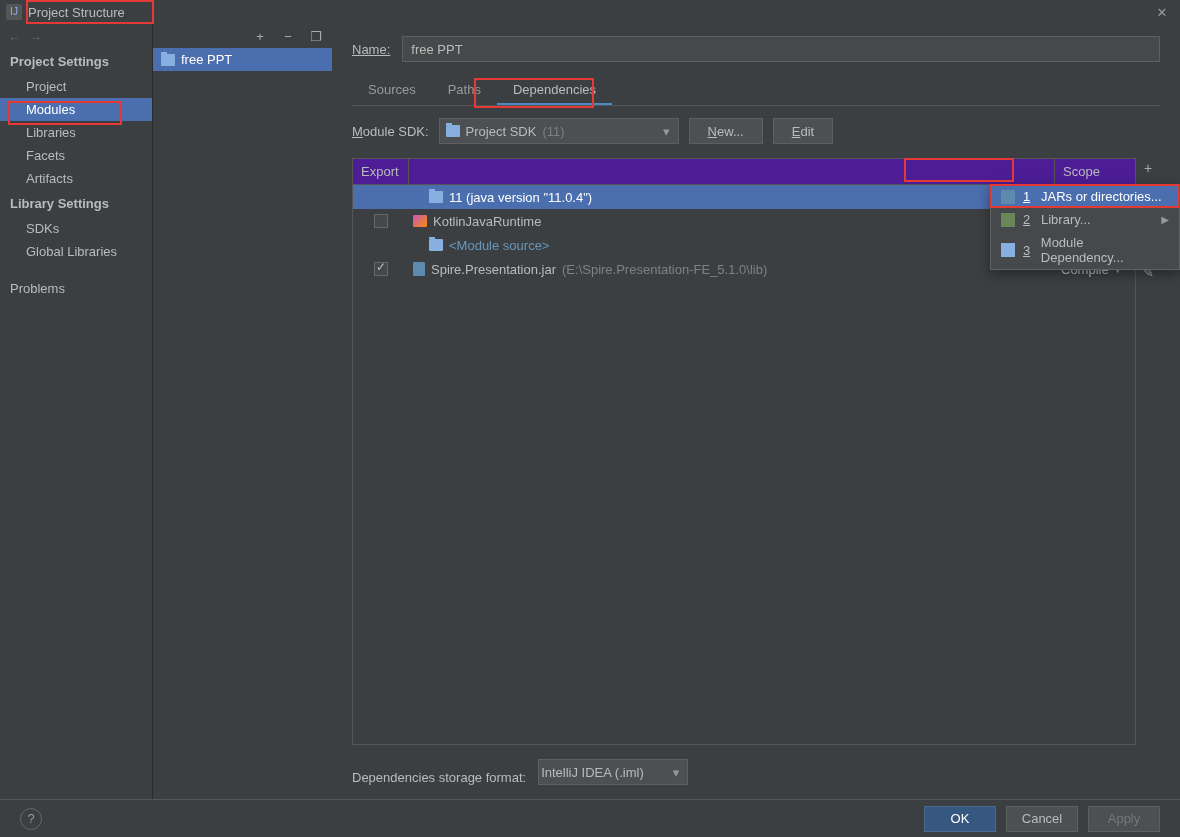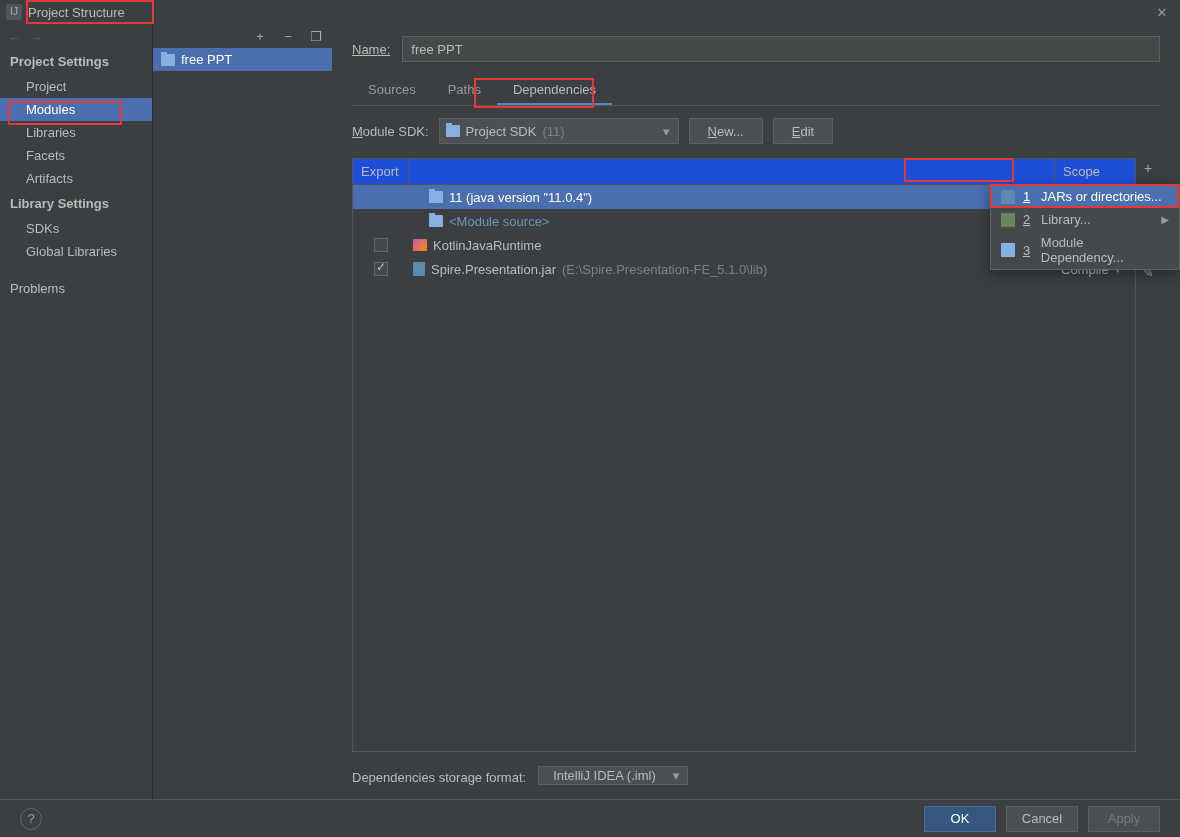--- a/index.html
+++ b/index.html
@@ -28,42 +28,42 @@
 .tabs { display:flex; gap:0; border-bottom:1px solid #555; margin-bottom:12px; }
 .tab { padding:6px 16px; color:#999; cursor:pointer; border-bottom:2px solid transparent; }
 .tab.active { color:#bbb; border-bottom:2px solid #4a88c7; }
 .sdk-row { display:flex; align-items:center; gap:10px; margin-bottom:14px; }
 .sdk-label { color:#bbb; }
 .sdk-select { background:#4c5052; border:1px solid #5e6060; color:#bbb; padding:3px 26px 3px 6px; height:26px; min-width:240px; display:flex; align-items:center; gap:6px; position:relative; }
 .sdk-select::after { content:"▾"; position:absolute; right:8px; color:#999; }
 .btn { background:#4c5052; border:1px solid #5e6060; color:#bbb; padding:4px 18px; height:26px; cursor:pointer; display:flex; align-items:center; }
 .deps { flex:1; display:flex; }
 .deps-table { flex:1; border:1px solid #555; position:relative; background:#3c3f41; }
-.deps-header { display:flex; background:#1d4ed8; border-bottom:1px solid #555; }
+.deps-header { display:flex; background:#4c1d95; border-bottom:1px solid #555; }
 .deps-header > div { padding:5px 8px; color:#bbb; }
 .col-export { width:56px; border-right:1px solid #555; }
 .col-lib { flex:1; border-right:1px solid #555; }
 .col-scope { width:80px; }
 .deps-body { }
 .dep-row { display:flex; align-items:center; height:24px; }
 .dep-row.sel { background:#4b6eaf; color:#fff; }
 .dep-export { width:56px; display:flex; justify-content:center; }
 .chk { width:14px; height:14px; border:1px solid #666; background:#43494a; display:inline-block; cursor:pointer; position:relative; }
 .chk.checked::after { content:"✓"; position:absolute; top:-3px; left:1px; color:#bbb; font-size:12px; }
 .dep-lib { flex:1; display:flex; align-items:center; gap:6px; padding-left:4px; }
 .indented { padding-left:20px; }
 .dep-scope { width:80px; padding-left:6px; display:flex; align-items:center; gap:4px; }
 .dep-scope .caret { color:#999; font-size:10px; }
 .lib-icon { width:14px; height:12px; display:inline-block; background:#6a8759; border-radius:1px; }
 .jar-icon { width:12px; height:14px; display:inline-block; background:#5e8aad; border-radius:1px; }
 .dim { color:#808080; }
 .side-tools { width:24px; display:flex; flex-direction:column; align-items:center; padding-top:2px; gap:10px; }
 .side-tool { color:#aaa; cursor:pointer; font-size:14px; width:20px; text-align:center; }
 .storage-row { display:flex; align-items:flex-end; gap:12px; margin:14px 0 14px 0; }
-.storage-select { background:#4c5052; border:1px solid #5e6060; color:#bbb; padding:3px 22px 3px 14px; height:19px; position:relative; display:flex; align-items:center; min-width:150px; }
+.storage-select { background:#4c5052; border:1px solid #5e6060; color:#bbb; padding:3px 22px 3px 2px; height:26px; position:relative; display:flex; align-items:center; min-width:150px; }
 .storage-select::after { content:"▾"; position:absolute; right:8px; color:#999; }
 .footer { height:38px; border-top:1px solid #555; display:flex; align-items:center; padding:0 20px; justify-content:space-between; }
 .help-btn { width:22px; height:22px; border:1px solid #666; border-radius:11px; color:#999; display:flex; align-items:center; justify-content:center; cursor:pointer; }
 .footer-right { display:flex; gap:10px; }
 .fbtn { min-width:72px; height:26px; border:1px solid #5e6060; background:#4c5052; color:#bbb; display:flex; align-items:center; justify-content:center; cursor:pointer; }
 .fbtn.primary { background:#365880; border-color:#4a6a94; color:#fff;margin-left:39px; }
 .fbtn.disabled { color:#777; }
 .popup { position:absolute; top:184px; right:0; width:190px; background:#46494b; border:1px solid #606366; box-shadow:0 4px 12px rgba(0,0,0,.4); }
 .popup-item { display:flex; align-items:center; gap:8px; padding:4px 10px; cursor:pointer; color:#bbb; }
 .popup-item.sel { background:#4b6eaf; color:#fff; }
@@ -157,39 +157,39 @@
         <div class="deps-body">
           <div class="dep-row sel">
             <div class="dep-export"></div>
             <div class="dep-lib indented">
               <span class="fld-icon"></span>
               <span>11 (java version "11.0.4")</span>
             </div>
             <div class="dep-scope"></div>
           </div>
           <div class="dep-row">
+            <div class="dep-export">
+                <span class="chk"></span>
+              </div>
+            <div class="dep-lib">
+              <span class="lib-icon" style="background:linear-gradient(135deg,#c757bc,#f88909)"></span>
+              <span>KotlinJavaRuntime</span>
+            </div>
+            <div class="dep-scope">
+                <span>Compile</span>
+                <span class="caret">▼</span>
+              </div>
+          </div>
+          <div class="dep-row">
             <div class="dep-export"></div>
             <div class="dep-lib indented">
               <span class="fld-icon"></span>
               <span style="color:#6897bb">&lt;Module source&gt;</span>
             </div>
             <div class="dep-scope"></div>
-          </div>
-          <div class="dep-row">
-            <div class="dep-export">
-                <span class="chk"></span>
-              </div>
-            <div class="dep-lib">
-              <span class="lib-icon" style="background:linear-gradient(135deg,#c757bc,#f88909)"></span>
-              <span>KotlinJavaRuntime</span>
-            </div>
-            <div class="dep-scope">
-                <span>Compile</span>
-                <span class="caret">▼</span>
-              </div>
           </div>
           <div class="dep-row">
             <div class="dep-export">
                 <span class="chk checked"></span>
               </div>
             <div class="dep-lib">
               <span class="jar-icon"></span>
               <span>Spire.Presentation.jar</span>
               <span class="dim">(E:\Spire.Presentation-FE_5.1.0\lib)</span>
             </div>

